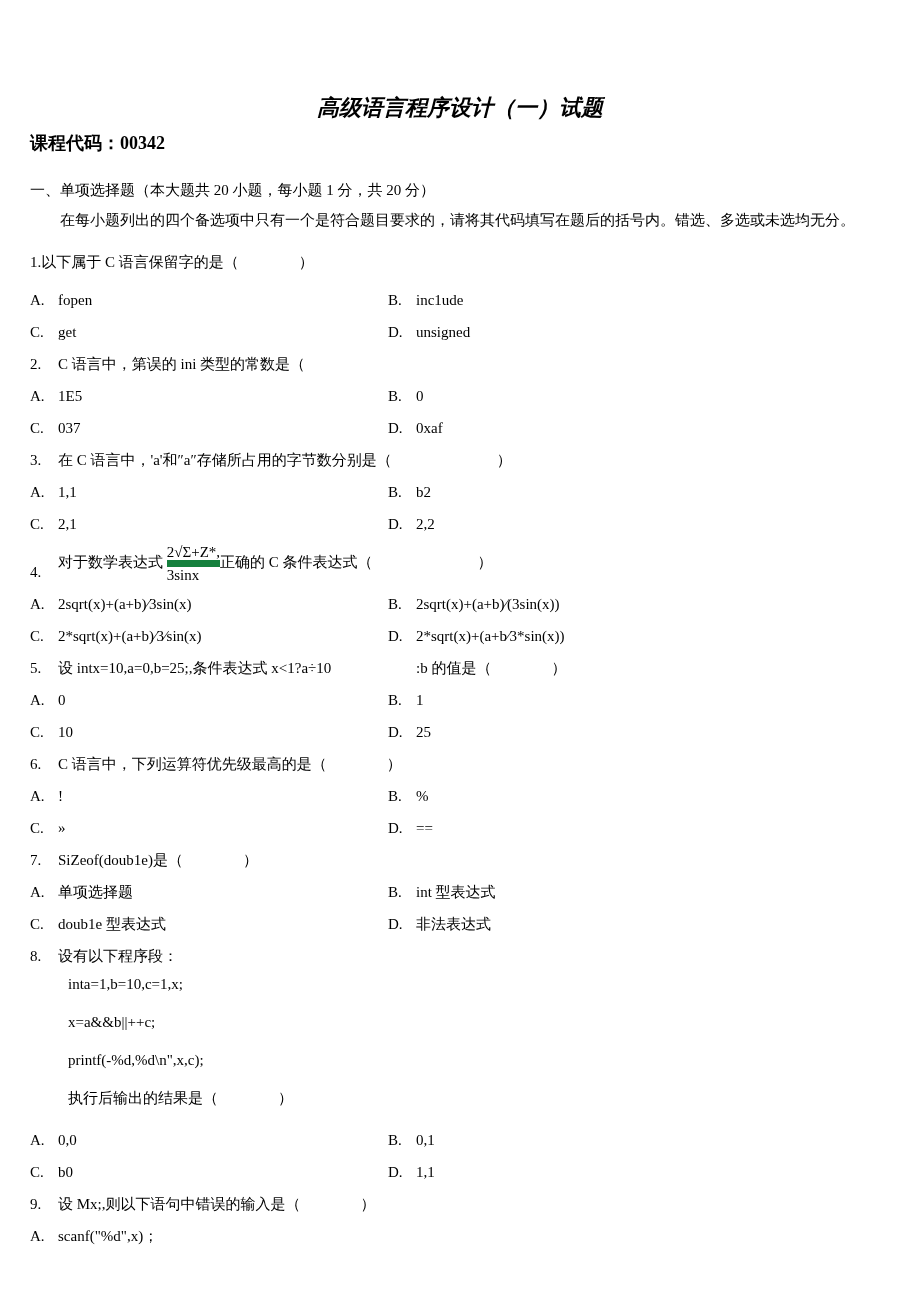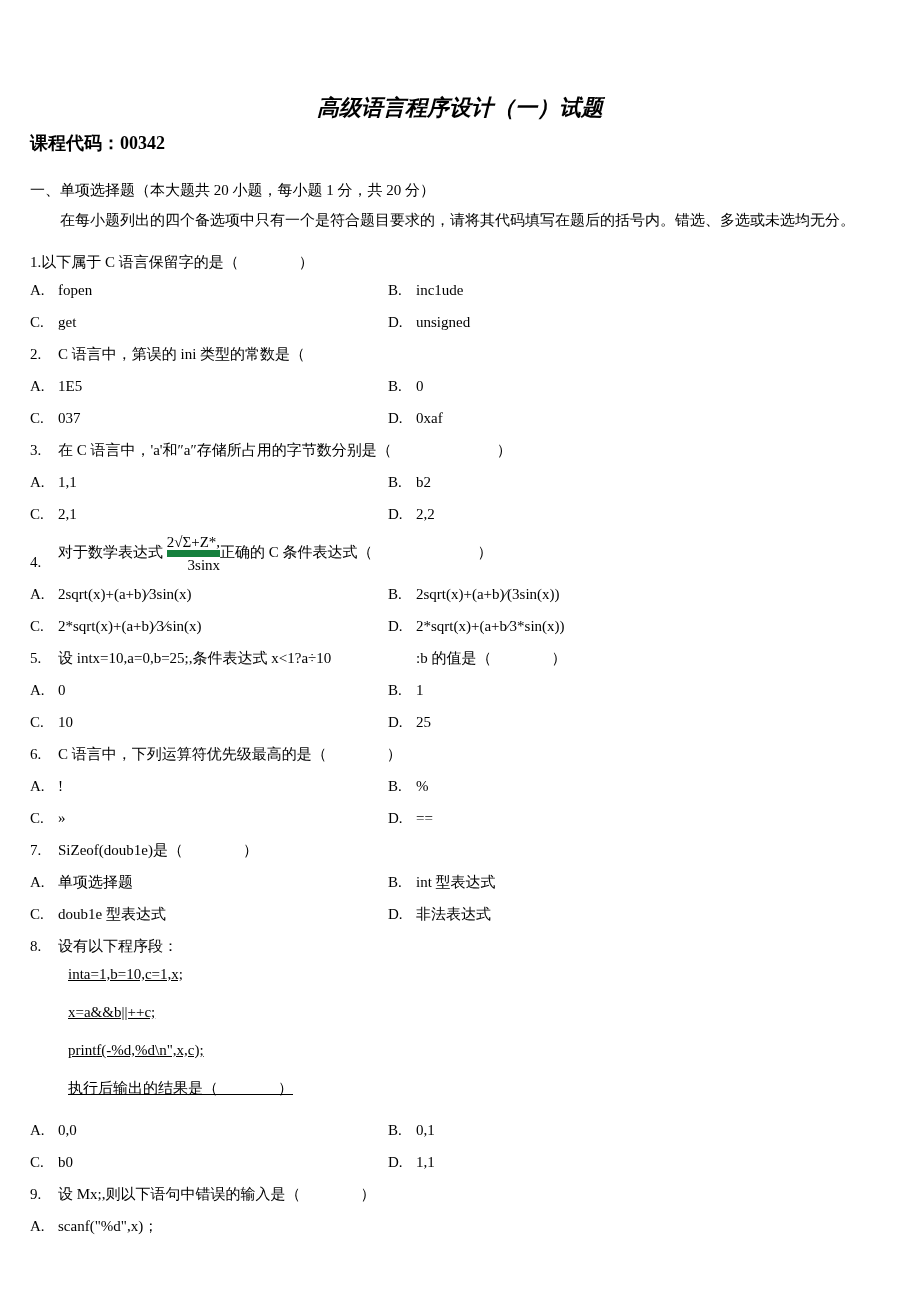--- a/index.html
+++ b/index.html
@@ -29,21 +29,21 @@
       font-size: 15px;
       margin-bottom: 6px;
     }
     .instruction {
       font-size: 15px;
       margin-left: 2em;
       margin-bottom: 18px;
     }
     .question-line {
       font-size: 15px;
-      margin-bottom: 0;
+      margin-bottom: 10px;
     }
     table.opts {
       width: 100%;
       border-collapse: collapse;
       font-size: 15px;
     }
     table.opts td {
       vertical-align: top;
       padding: 4px 0;
     }
@@ -56,24 +56,23 @@
     }
     td.lbl-r {
       width: 28px;
     }
     td.txt-r {
     }
     .code-line {
       margin-left: 38px;
       margin-bottom: 14px;
       font-size: 15px;
-      text-decoration: underline;
     }
     .q-row td { padding-top: 6px; padding-bottom: 6px; }
-    .frac { display:inline-block; text-align:right; vertical-align:middle; line-height:1.1;}
+    .frac { display:inline-block; text-align:left; vertical-align:middle; line-height:1.1;}
     .frac .den { border-top:7px solid #15803d; display:block;}
   </style>
 </head>
 <body>
 
 <div class="title">高级语言程序设计（一）试题</div>
 <div class="subtitle">
   <span>课程代码：</span><span>00342</span>
 </div>
 

